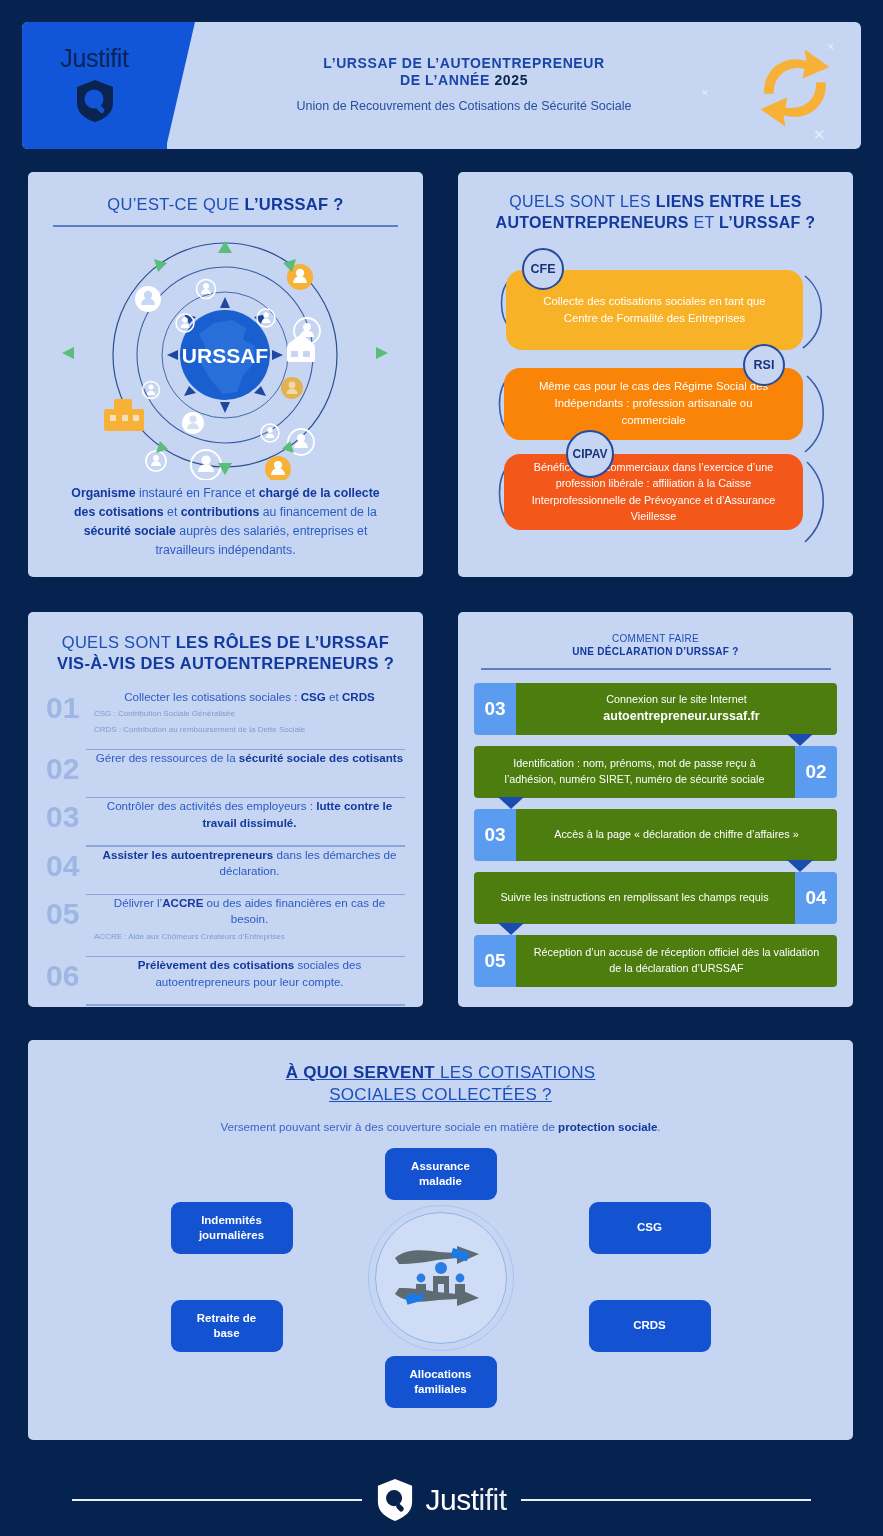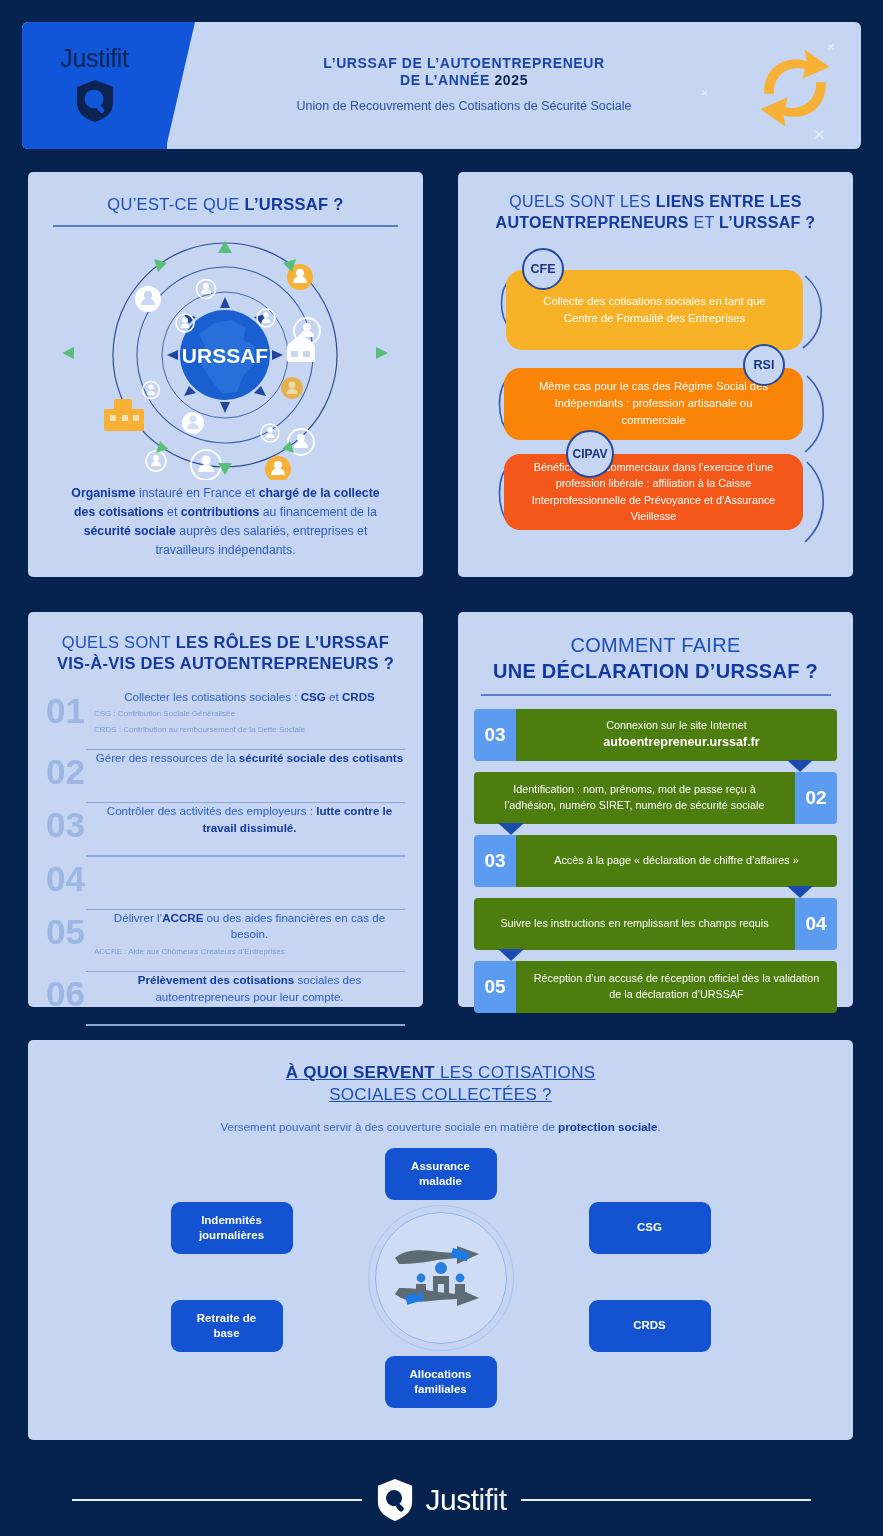--- a/index.html
+++ b/index.html
@@ -92,34 +92,34 @@
     display: flex; align-items: center; justify-content: center;
     font-size: 12.5px; font-weight: bold; color: #19327c; z-index: 5;
   }
 
   
   #card3 { left: 28px; top: 612px; width: 395px; height: 395px; padding: 20px 18px; }
   #card3 .card-title { font-size: 16.5px; }
   .roles { margin-top: 14px; }
   .role { display: flex; align-items: flex-start; gap: 8px; padding-bottom: 6px; }
   .role-num {
-    font-size: 35px; font-weight: bold; color: #9db6e4; line-height: 1;
+    font-size: 30px; font-weight: bold; color: #9db6e4; line-height: 1;
     width: 40px; flex: 0 0 40px; text-align: left; padding-top: 4px;
   }
   .role-body { flex: 1; }
   .role-main {
     font-size: 11.6px; color: #2b5cc4; text-align: center; line-height: 1.42;
   }
   .role-main b { color: #12399e; font-weight: bold; }
   .role-note { font-size: 8px; color: #7f9bd0; line-height: 1.55; margin-top: 3px; }
   .role-sep { height: 1.2px; background: #8ba6da; margin: 7px 0 0 40px; }
 
   
   #card4 { left: 458px; top: 612px; width: 395px; height: 395px; padding: 20px 16px; }
-  #card4 .card-title { font-size: 20px; }
+  #card4 .card-title { font-size: 10px; }
   .steps { margin-top: 13px; display: flex; flex-direction: column; gap: 11px; }
   .step { position: relative; display: flex; height: 52px; }
   .step-badge {
     width: 42px; flex: 0 0 42px; background: #5b9bf0; color: #fff;
     font-size: 19px; font-weight: bold;
     display: flex; align-items: center; justify-content: center;
     border-radius: 4px 0 0 4px;
   }
   .step-text {
     flex: 1; background: #4d7c0f; color: #fff;
@@ -378,20 +378,23 @@
         <div class="role-sep"></div>
         <div class="role">
           <div class="role-num">03</div>
           <div class="role-body">
             <div class="role-main">Contrôler des activités des employeurs : <b>lutte contre le travail dissimulé.</b></div>
           </div>
         </div>
         <div class="role-sep"></div>
         <div class="role">
           <div class="role-num">04</div>
+          <div class="role-body">
+            <div class="role-main"><b>Assister les autoentrepreneurs</b> dans les démarches de déclaration.</div>
+          </div>
         </div>
         <div class="role-sep"></div>
         <div class="role">
           <div class="role-num">05</div>
           <div class="role-body">
             <div class="role-main">Délivrer l’<b>ACCRE</b> ou des aides financières en cas de besoin.</div>
             <div class="role-note">ACCRE : Aide aux Chômeurs Créateurs d’Entreprises</div>
           </div>
         </div>
         <div class="role-sep"></div>

